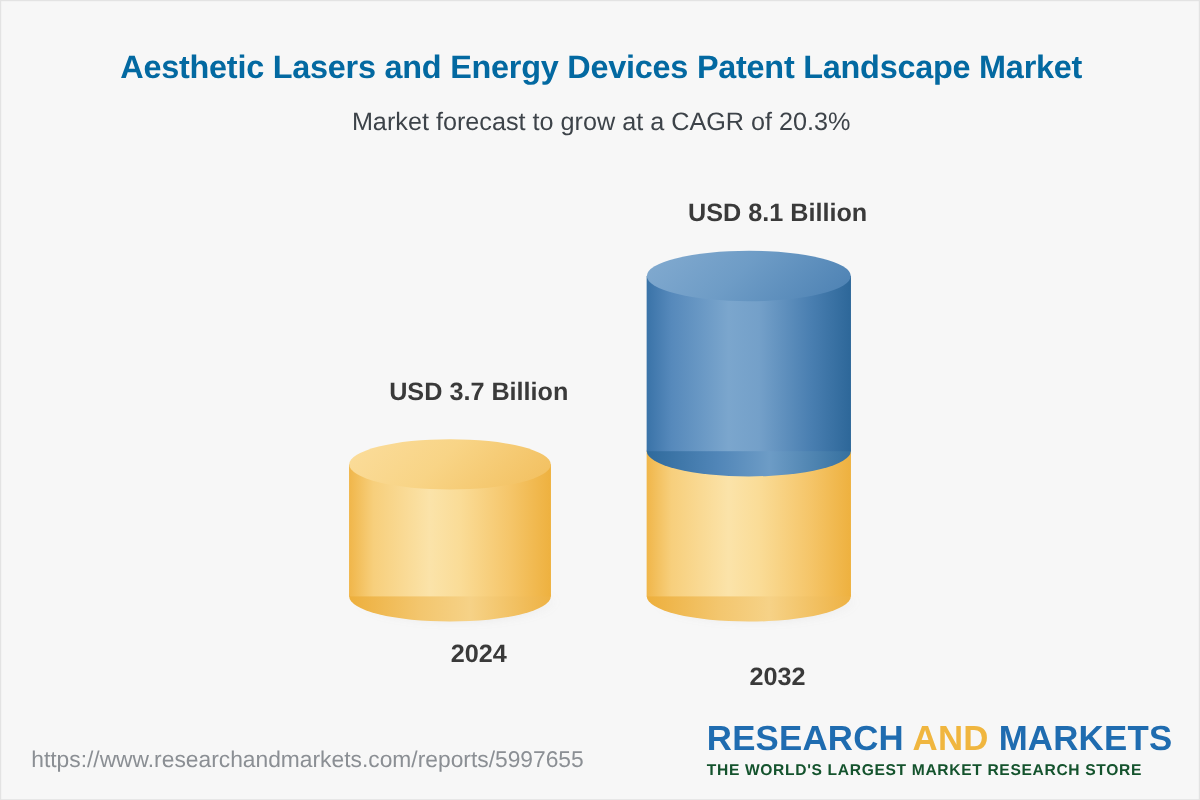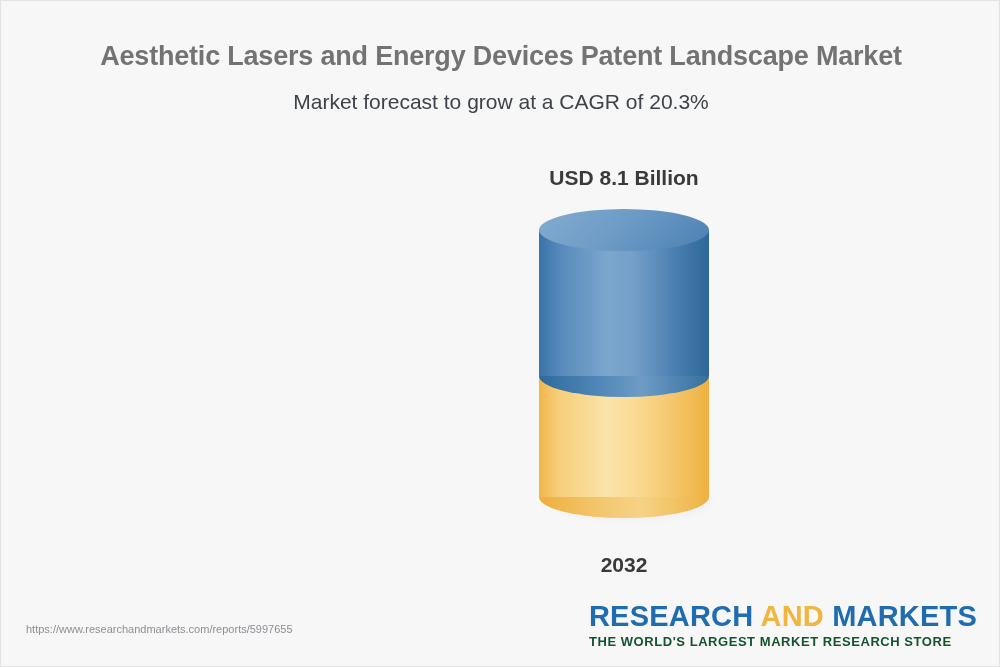--- a/index.html
+++ b/index.html
@@ -22,21 +22,21 @@
 
   
   .chart-title {
     position: absolute;
     left: 0;
     top: 40px;
     width: 1000px;
     text-align: center;
     font-size: 27px;
     font-weight: bold;
-    color: #737373;
+    color: #0369a1;
     letter-spacing: -0.2px;
   }
   .chart-subtitle {
     position: absolute;
     left: 0;
     top: 89px;
     width: 1000px;
     text-align: center;
     font-size: 21px;
     font-weight: normal;
@@ -47,20 +47,21 @@
   .plot {
     position: absolute;
     left: 0;
     top: 0;
     width: 1000px;
     height: 600px;
   }
 
   .bar-group {
     position: absolute;
+    padding-left: 16px;
   }
 
   .bar-value-label {
     position: absolute;
     width: 100%;
     text-align: center;
     font-size: 21px;
     font-weight: bold;
     color: #3a3a3a;
     white-space: nowrap;
@@ -129,21 +130,21 @@
   }
   .cap-blue-bottom {
     background: linear-gradient(to right, #2f6a9c 0%, #5186b8 35%, #6d9cc6 60%, #35709f 100%);
   }
 
   
   .footer-url {
     position: absolute;
     left: 25px;
     top: 622px;
-    font-size: 11px;
+    font-size: 19px;
     color: #8b8f94;
   }
   .logo {
     position: absolute;
     right: 22px;
     top: 600px;
     text-align: left;
   }
   .logo-main {
     font-size: 29px;
@@ -166,20 +167,39 @@
 </head>
 <body>
 
 <div class="canvas">
 
   <div class="chart-title">Aesthetic Lasers and Energy Devices Patent Landscape Market</div>
   <div class="chart-subtitle">Market forecast to grow at a CAGR of 20.3%</div>
 
   <div class="plot">
 
+    <div class="bar-group" style="left:290px; top:150px; width:168px; height:420px;">
+
+      <div class="bar-value-label" style="top:164px;">USD 3.7 Billion</div>
+
+      <div class="cyl" style="left:0; top:0; width:168px; height:420px;">
+
+        <div class="cyl-shadow" style="left:6px; top:332px; width:168px; height:38px;"></div>
+
+        <div class="cyl-body fill-yellow" style="top:236px; height:110px;"></div>
+
+        <div class="cyl-cap cap-yellow-bottom" style="top:325px; height:42px;"></div>
+
+        <div class="cyl-body fill-yellow" style="top:236px; height:110px;"></div>
+
+        <div class="cyl-cap cap-yellow-top" style="top:215px; height:42px;"></div>
+      </div>
+
+      <div class="bar-cat-label" style="top:383px;">2024</div>
+    </div>
 
     <div class="bar-group" style="left:538px; top:150px; width:170px; height:420px;">
 
       <div class="bar-value-label" style="top:15px;">USD 8.1 Billion</div>
 
       <div class="cyl" style="left:0; top:0; width:170px; height:420px;">
 
         <div class="cyl-shadow" style="left:6px; top:332px; width:170px; height:38px;"></div>
 
         <div class="cyl-body fill-yellow" style="top:225px; height:121px;"></div>

